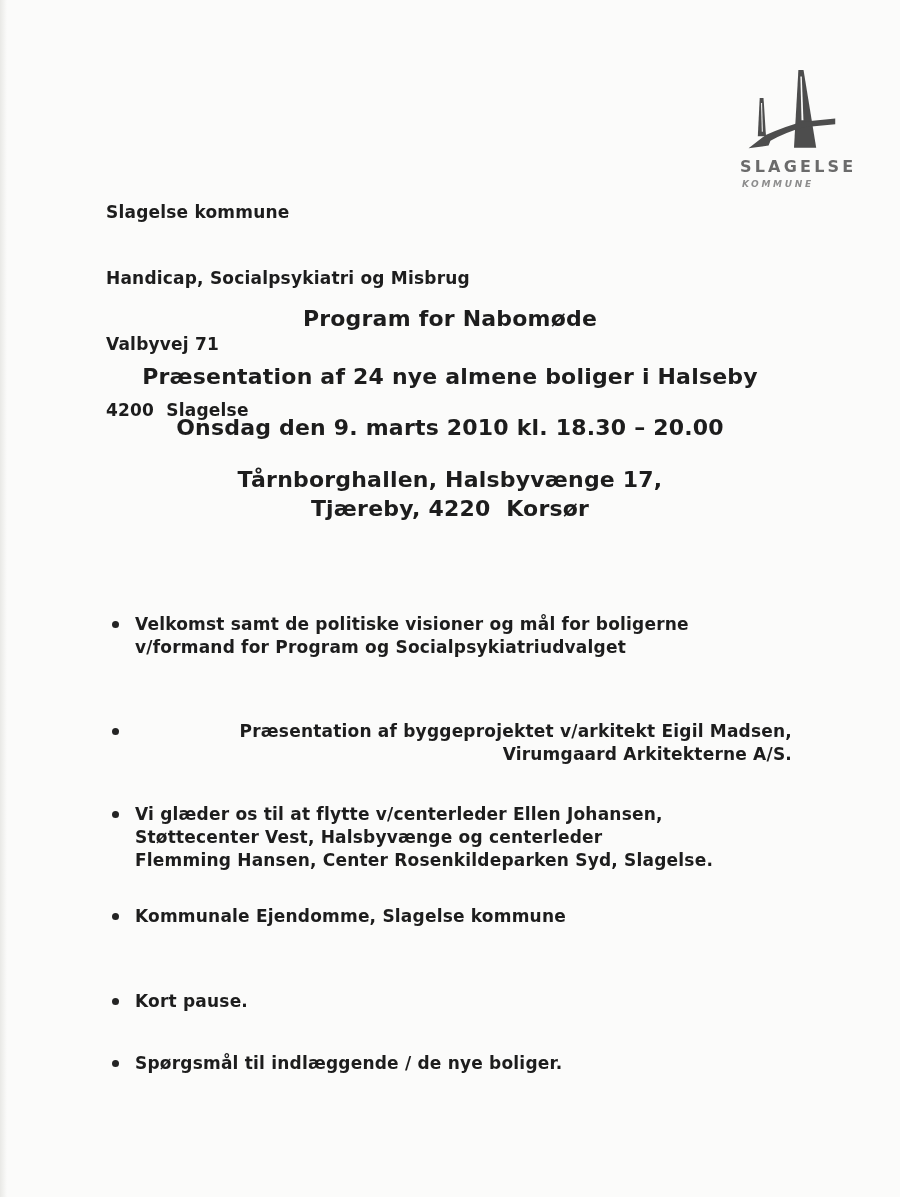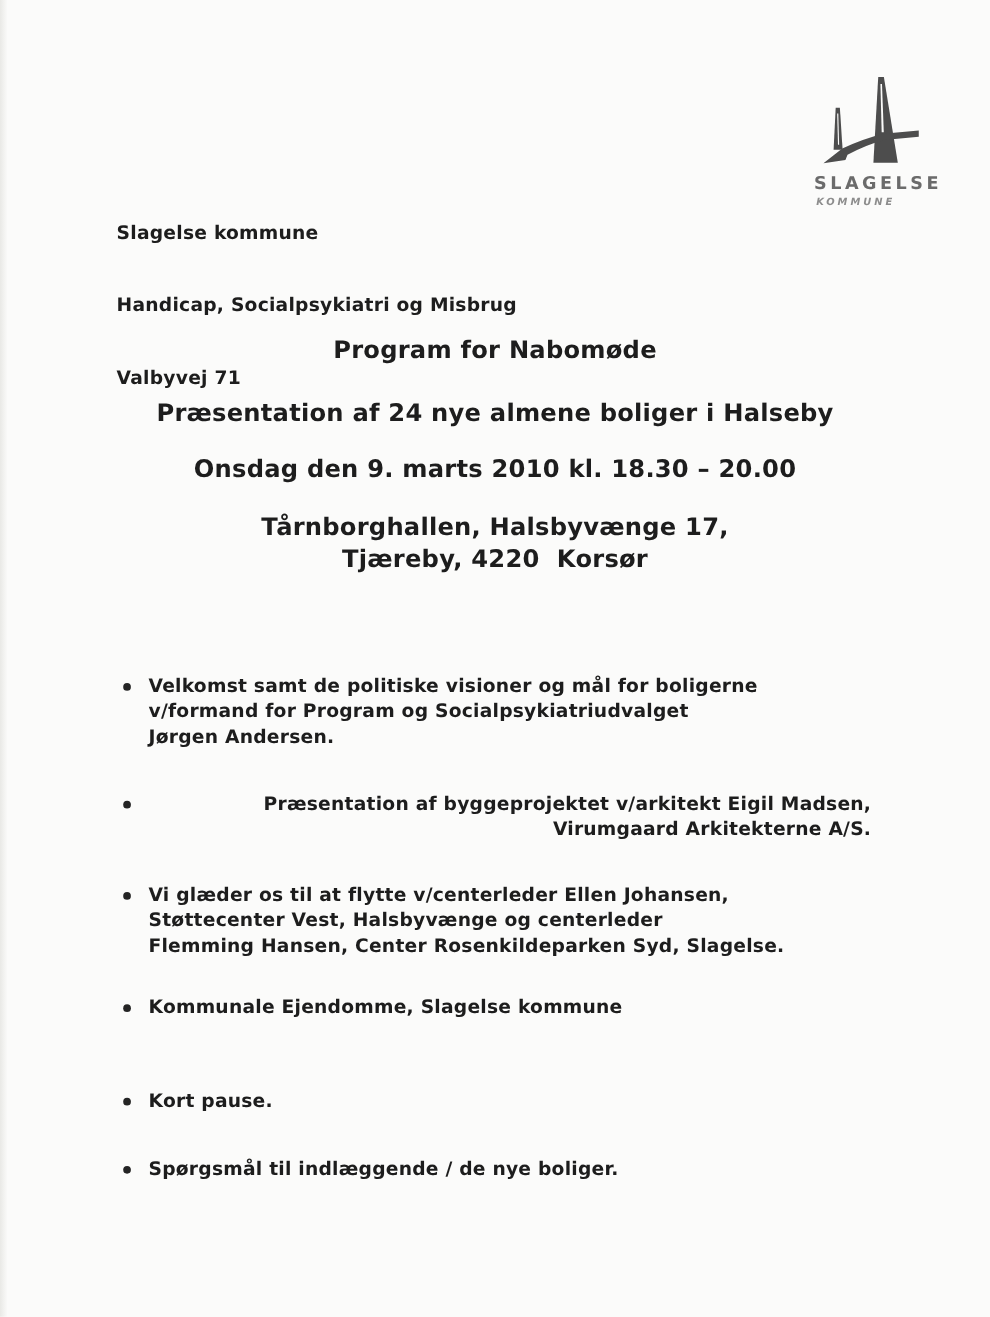--- a/index.html
+++ b/index.html
@@ -67,20 +67,21 @@
 </style>
 </head>
 <body>
 
 <div class="scan-edge"></div>
 
 <div class="letterhead">
   <div>Slagelse kommune</div>
   <div>Handicap, Socialpsykiatri og Misbrug</div>
   <div>Valbyvej 71</div>
+  <div>4200  Slagelse</div>
 </div>
 
 <div class="logo">
   <svg viewBox="0 0 105 100" aria-hidden="true">
 
     <polygon points="20.7,42.7 24.7,42.7 27.3,82.7 18.7,82.7" fill="#4d4d4d"></polygon>
     <polygon points="22.1,48 23.2,48 24,78 22.9,78" fill="#fbfbfa"></polygon>
 
     <polygon points="61.3,13.3 66.7,13.3 80,95 56.7,95" fill="#4d4d4d"></polygon>
     <polygon points="63.4,20 64.9,20 66.6,66 64.6,66" fill="#fbfbfa"></polygon>
@@ -97,21 +98,20 @@
 <div class="center-line h-venue1">Tårnborghallen, Halsbyvænge 17,</div>
 <div class="center-line h-venue2">Tjæreby, 4220  Korsør</div>
 
 <div>
 
   <div class="agenda-item item-1">
     <span class="dot"></span>
     <div class="agenda-lines">
       <div>Velkomst samt de politiske visioner og mål for boligerne</div>
       <div>v/formand for Program og Socialpsykiatriudvalget</div>
-      <div>Jørgen Andersen.</div>
     </div>
   </div>
 
   <div class="agenda-item item-2">
     <span class="dot"></span>
     <div class="agenda-lines">
       <div>Præsentation af byggeprojektet v/arkitekt Eigil Madsen,</div>
       <div>Virumgaard Arkitekterne A/S.</div>
     </div>
   </div>

